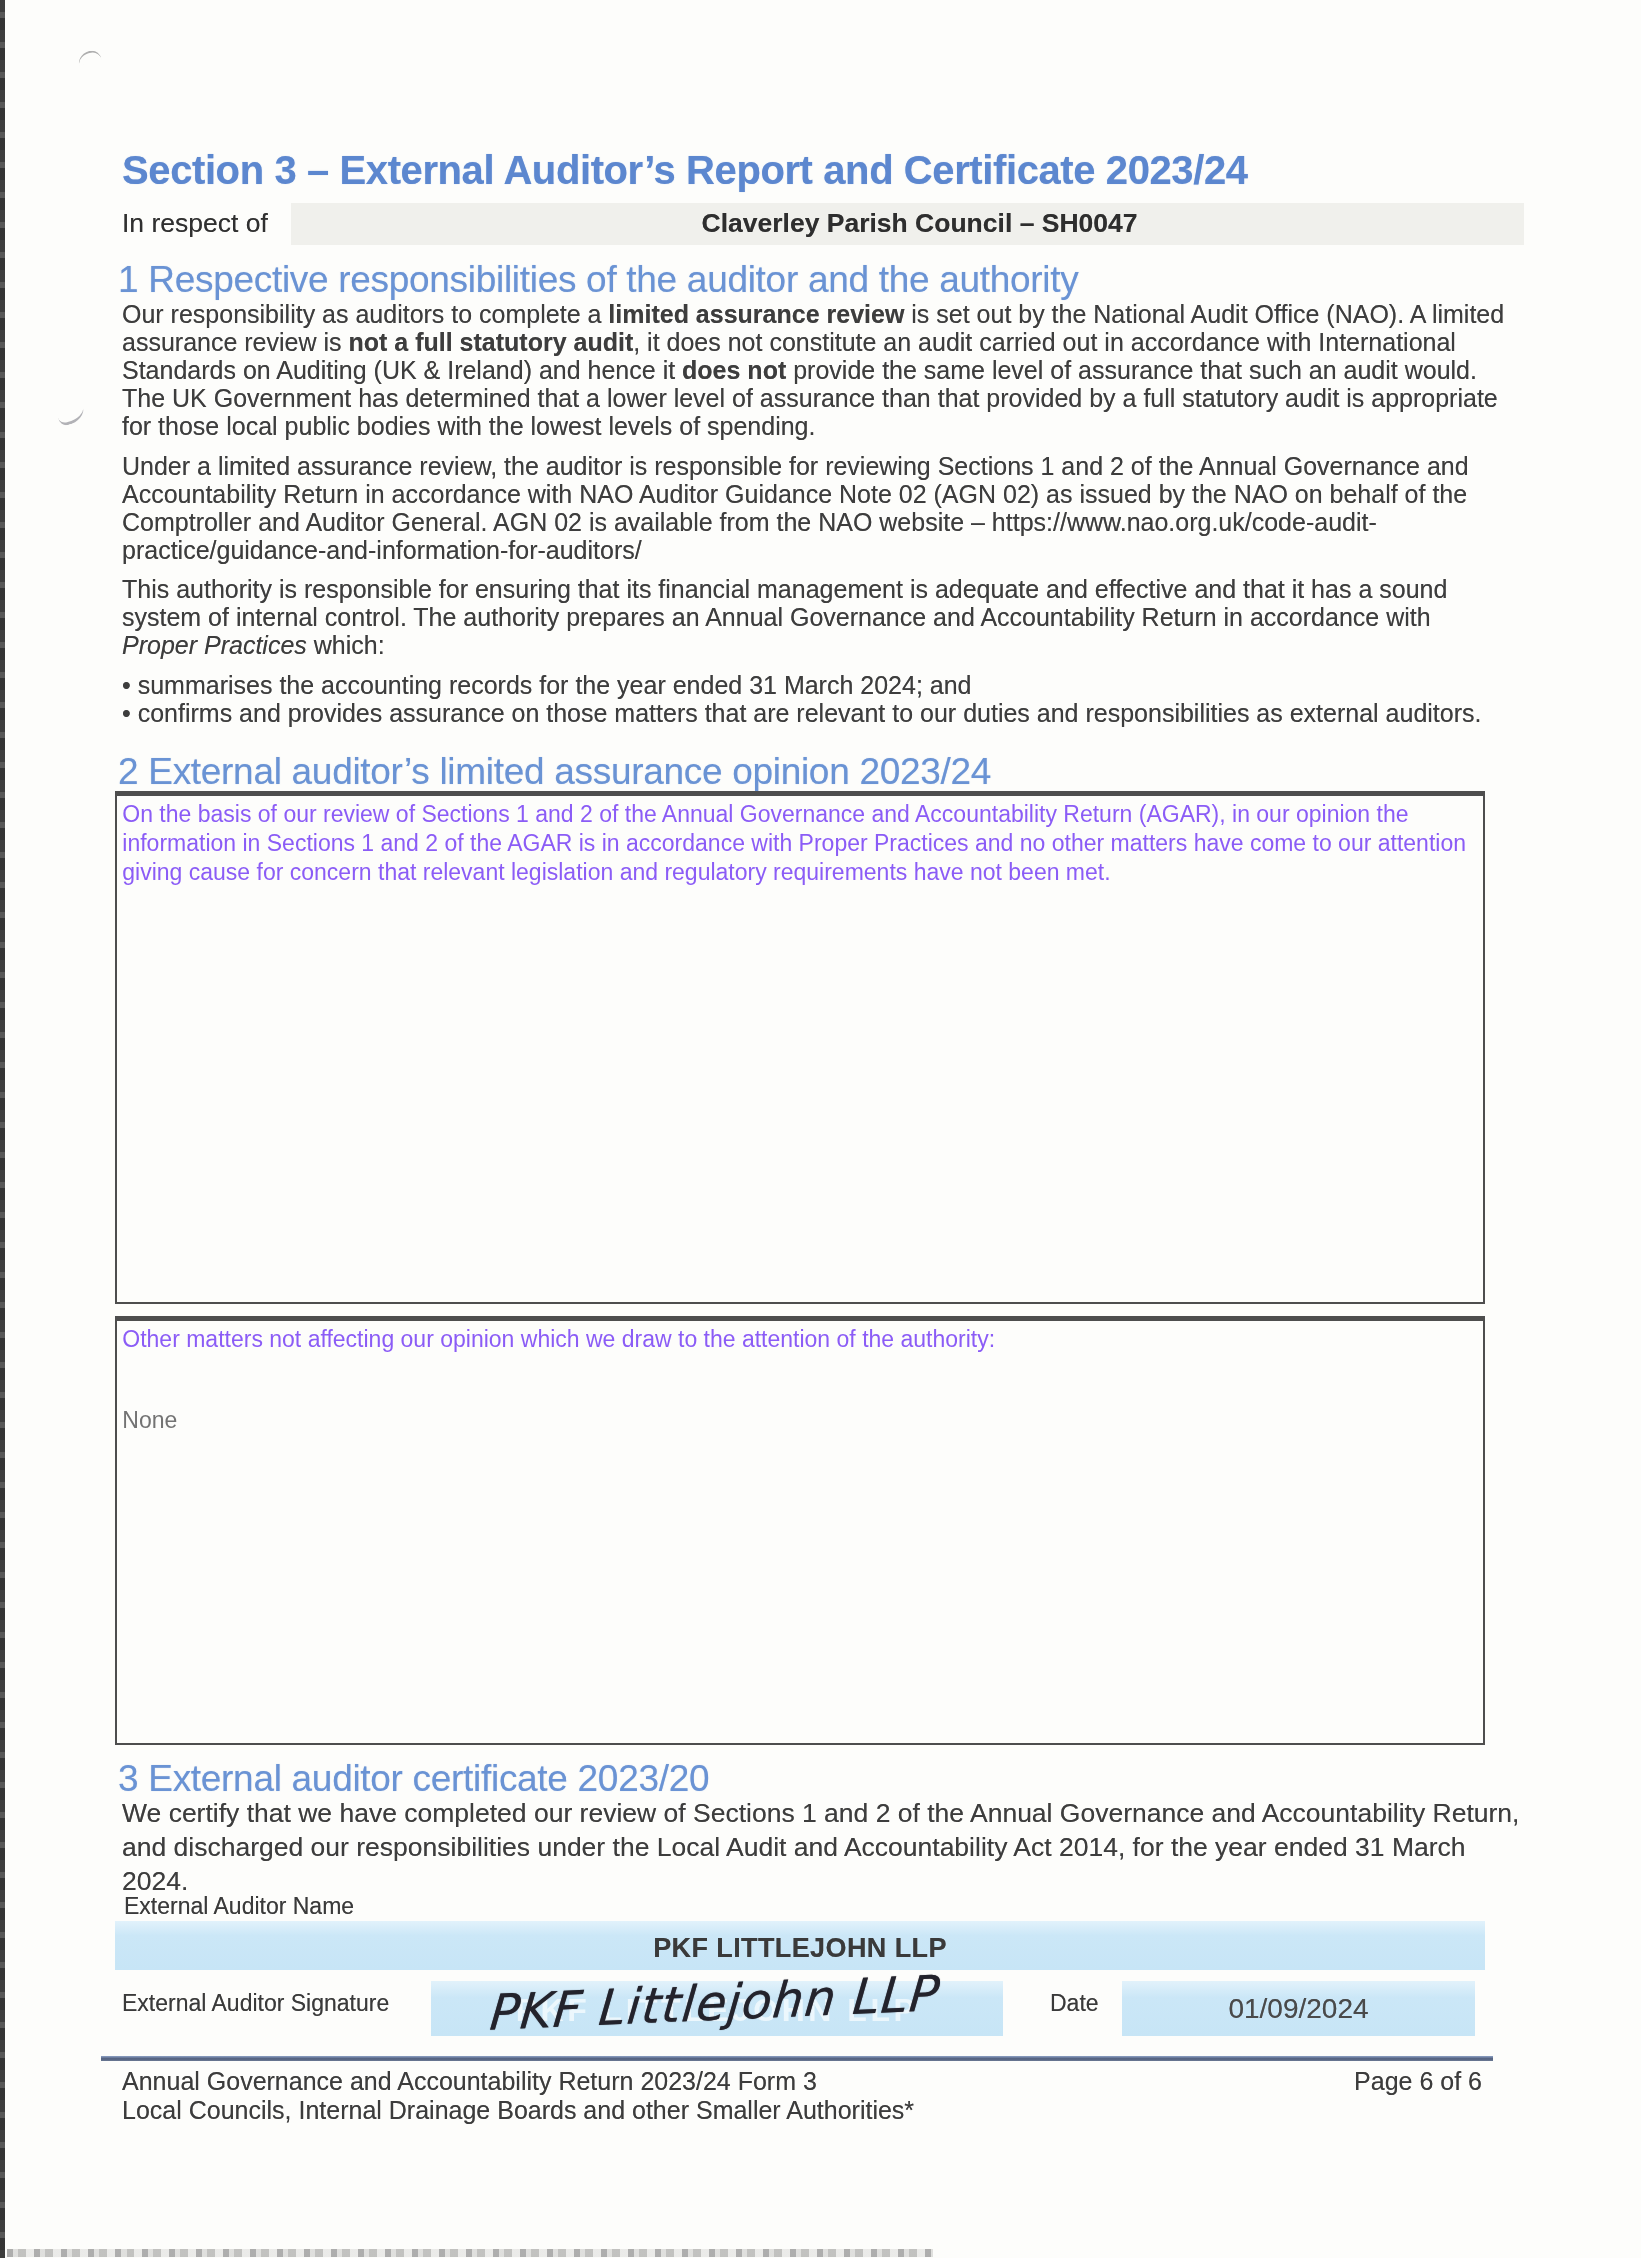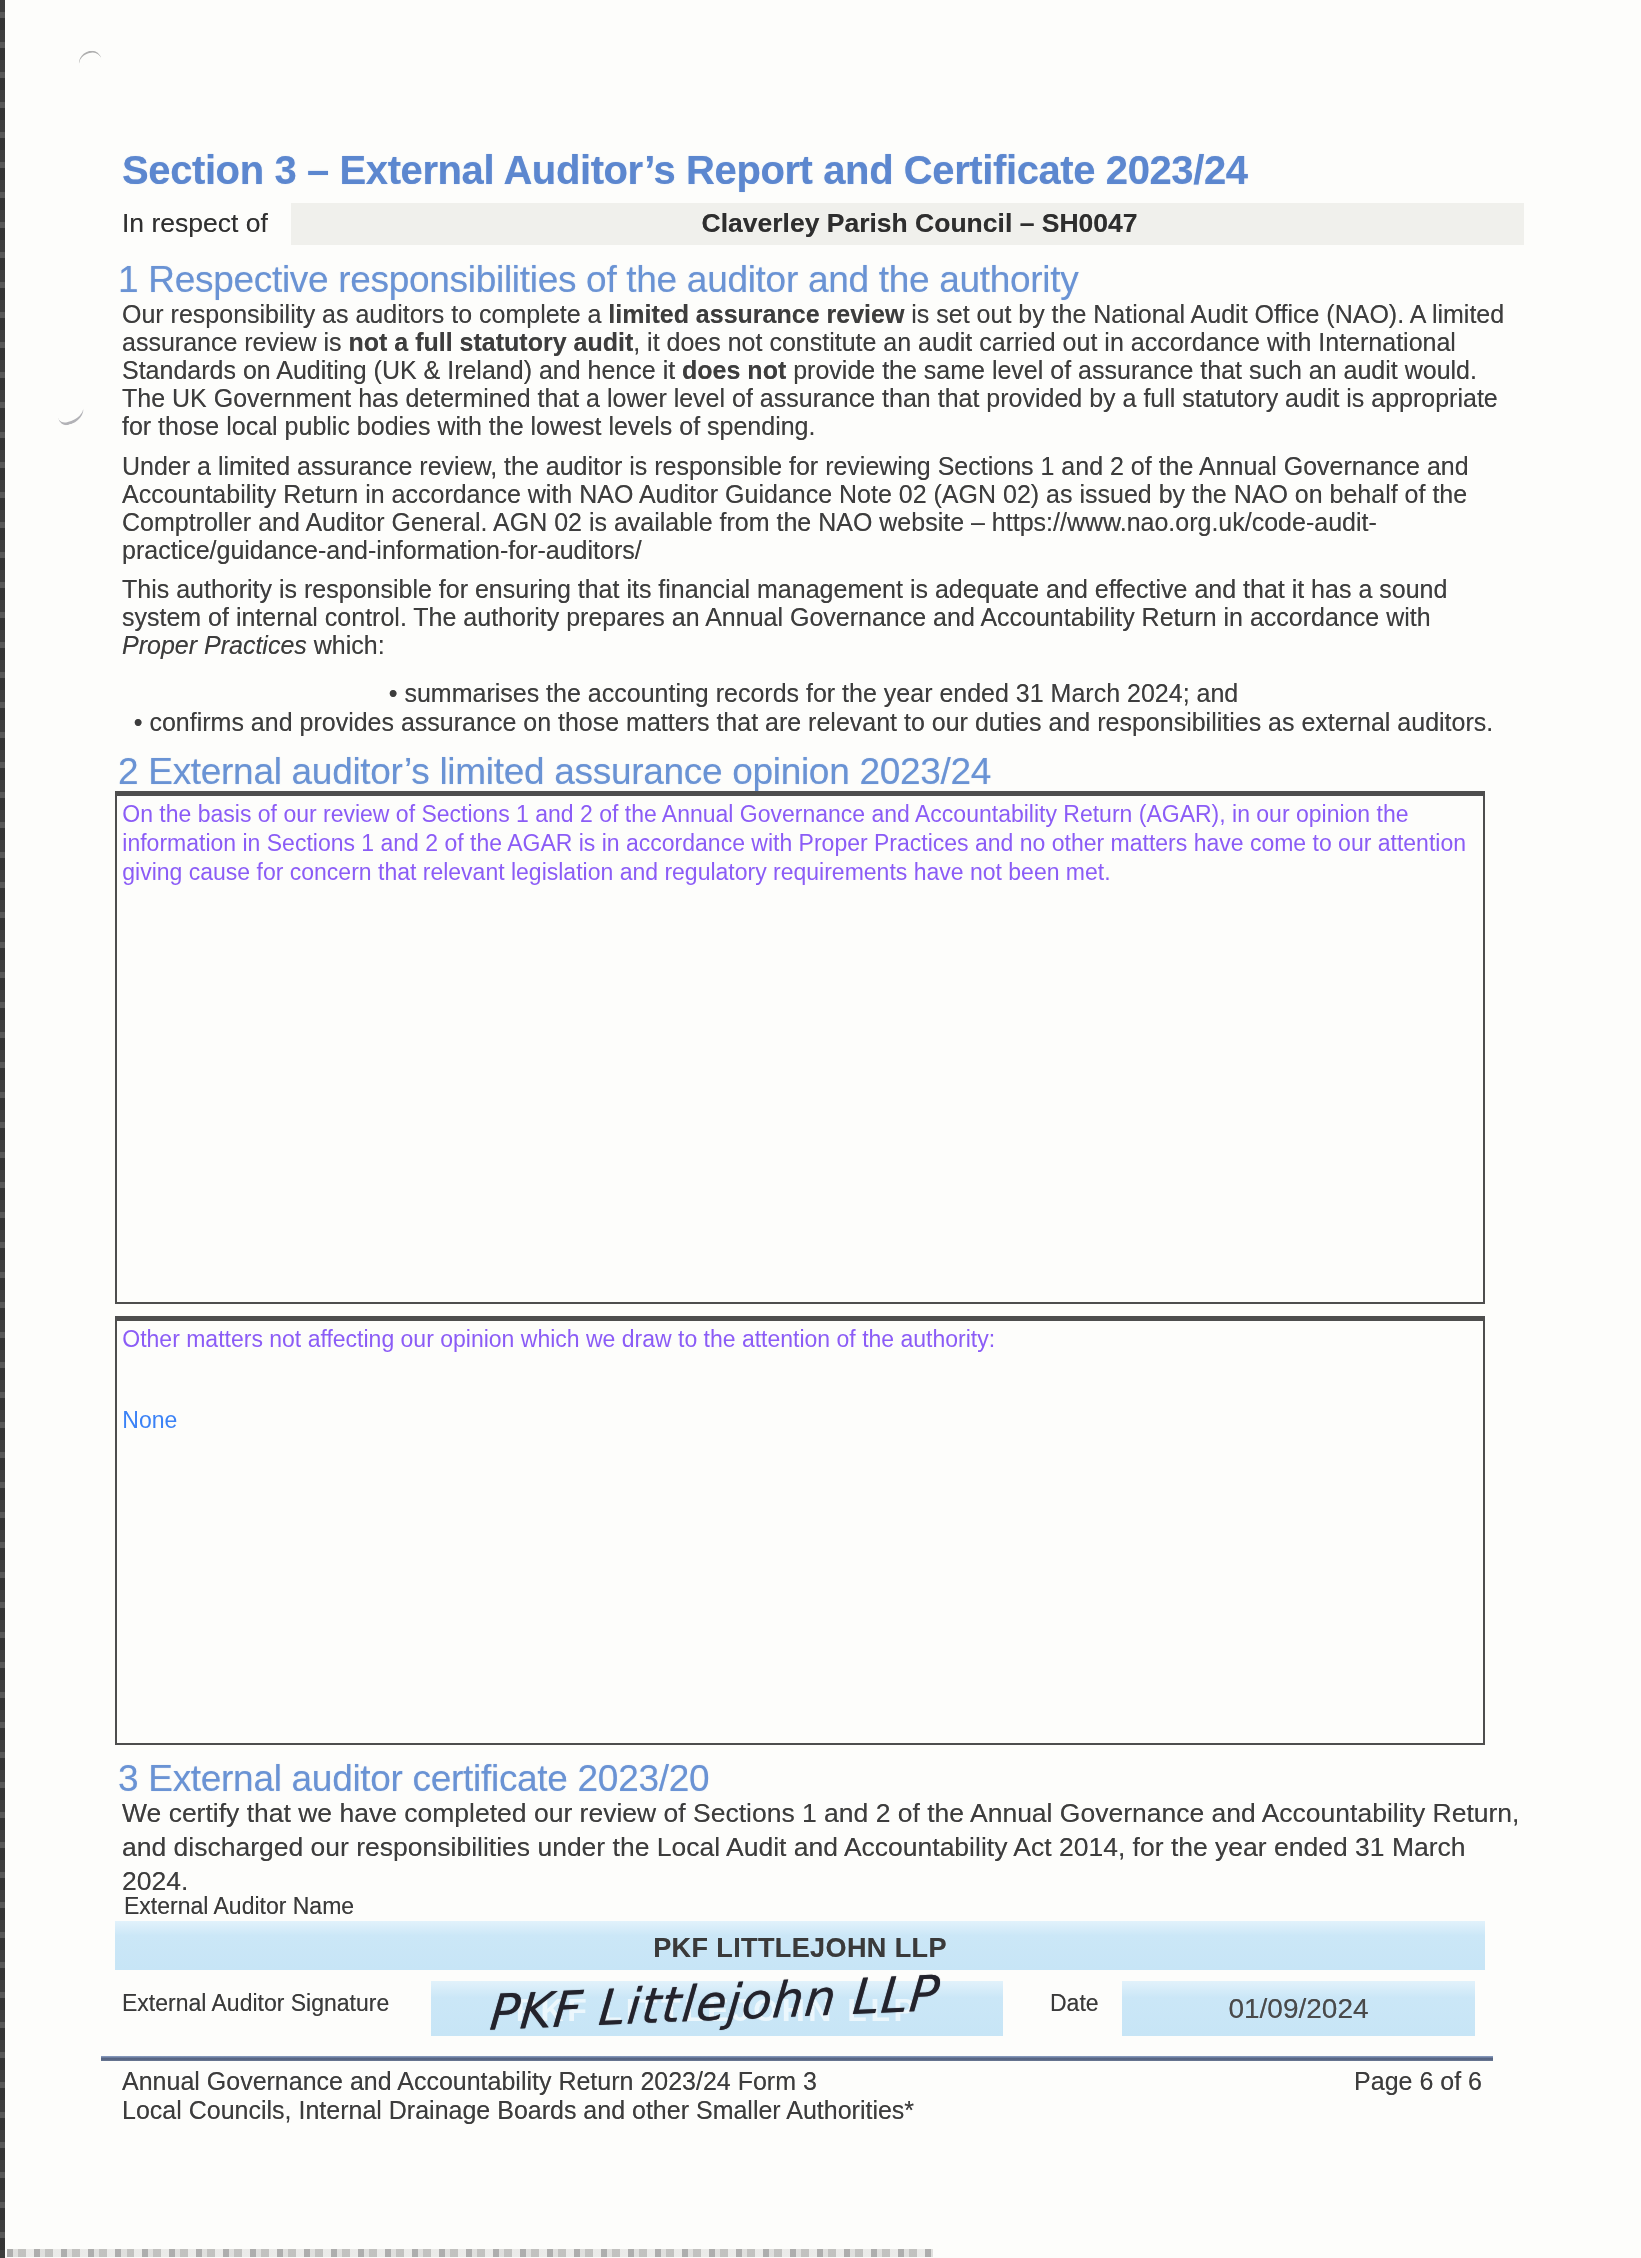--- a/index.html
+++ b/index.html
@@ -70,36 +70,36 @@
   #sec3-heading{top:1758px;}
 
   
   .body-copy{
     position:absolute;left:122px;top:300px;width:1383px;
     font-size:25px;line-height:28px;color:#3d3d3d;
   }
   .body-copy p{margin:0 0 11.5px 0;}
   .b{font-weight:bold;}
   .i{font-style:italic;}
-  ul.bullets{list-style:none;margin:20px 0 0 0;padding:0;text-align:center;}
+  ul.bullets{list-style:none;margin:11px 0 0 0;padding:0;}
   ul.bullets li{margin:0 0 0.9px 0;}
   ul.bullets li::before{content:"\2022\00a0";}
 
   
   .opinion-box{
     position:absolute;left:115px;width:1370px;
     border:2.6px solid #4e4e4e;border-top-width:5.3px;
     background:#fdfdfb;box-sizing:border-box;
   }
   #opinion-box-1{top:791px;height:513px;}
   #opinion-box-2{top:1316px;height:429px;}
   .box-text{
     margin:3.5px 5.3px;font-size:23px;line-height:29px;color:#8b5cf6;
   }
-  .none-text{margin:53px 5.3px 0 5.3px;font-size:23px;color:#3b82f6;}
+  .none-text{margin:53px 5.3px 0 5.3px;font-size:23px;color:#737373;}
 
   
   .cert-copy{
     position:absolute;left:122px;top:1796px;width:1398px;
     font-size:26.5px;line-height:34px;color:#3d3d3d;
   }
   .small-label{position:absolute;font-size:23px;color:#3a3a3a;}
   #name-label{left:124px;top:1893px;}
   #sig-label{left:122px;top:1990px;}
   #date-label{left:1050px;top:1990px;}

